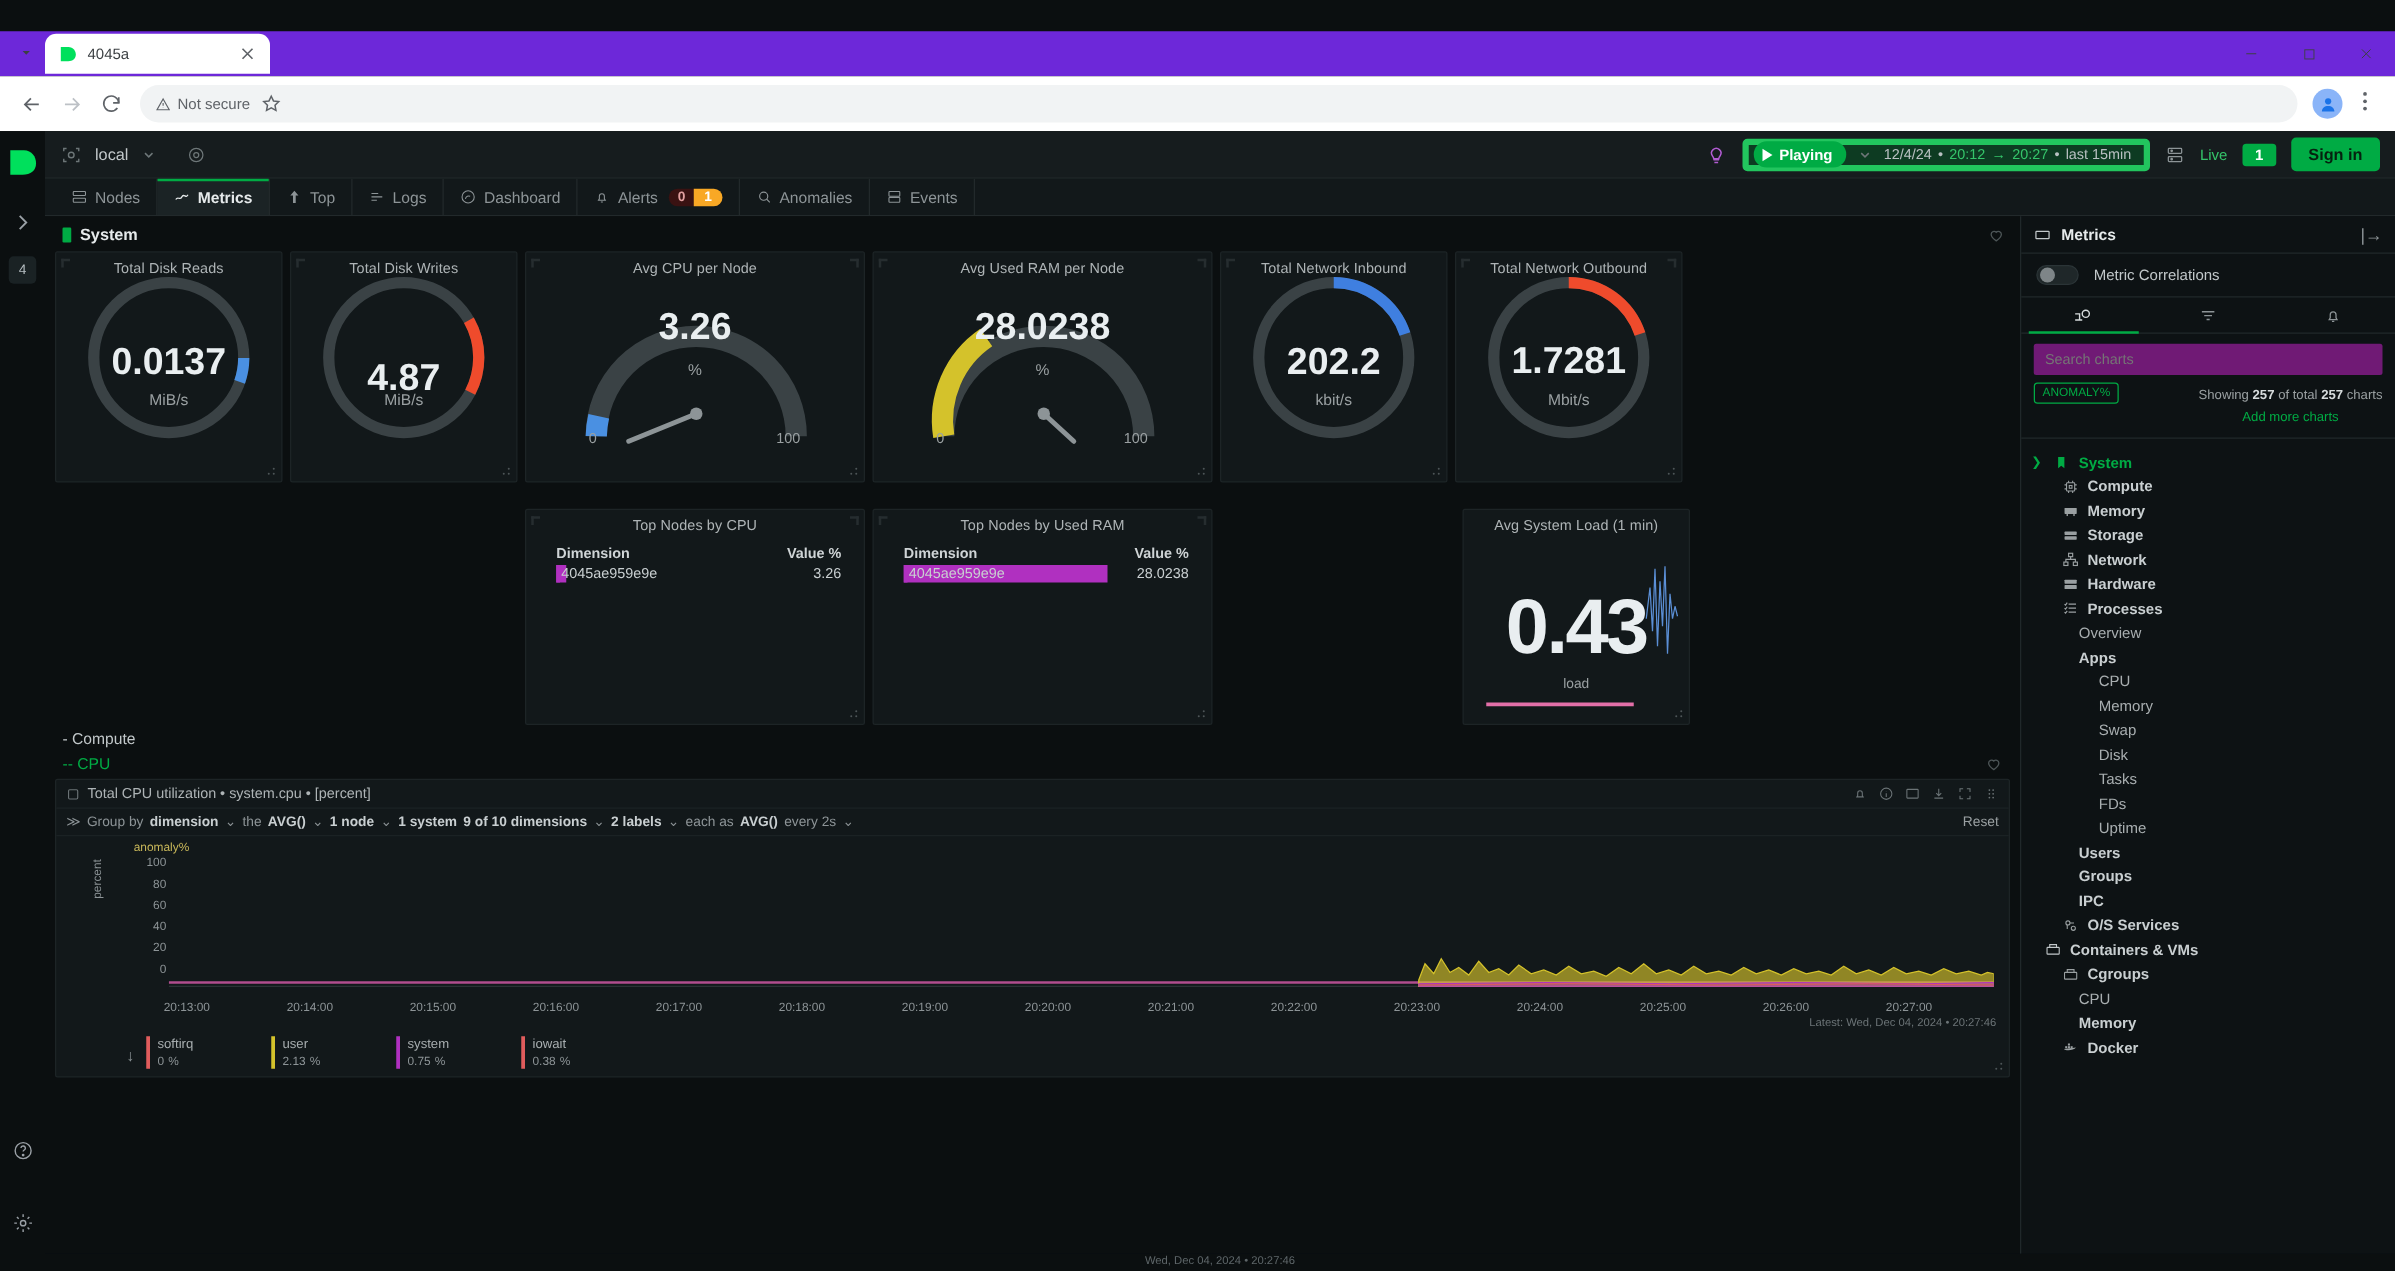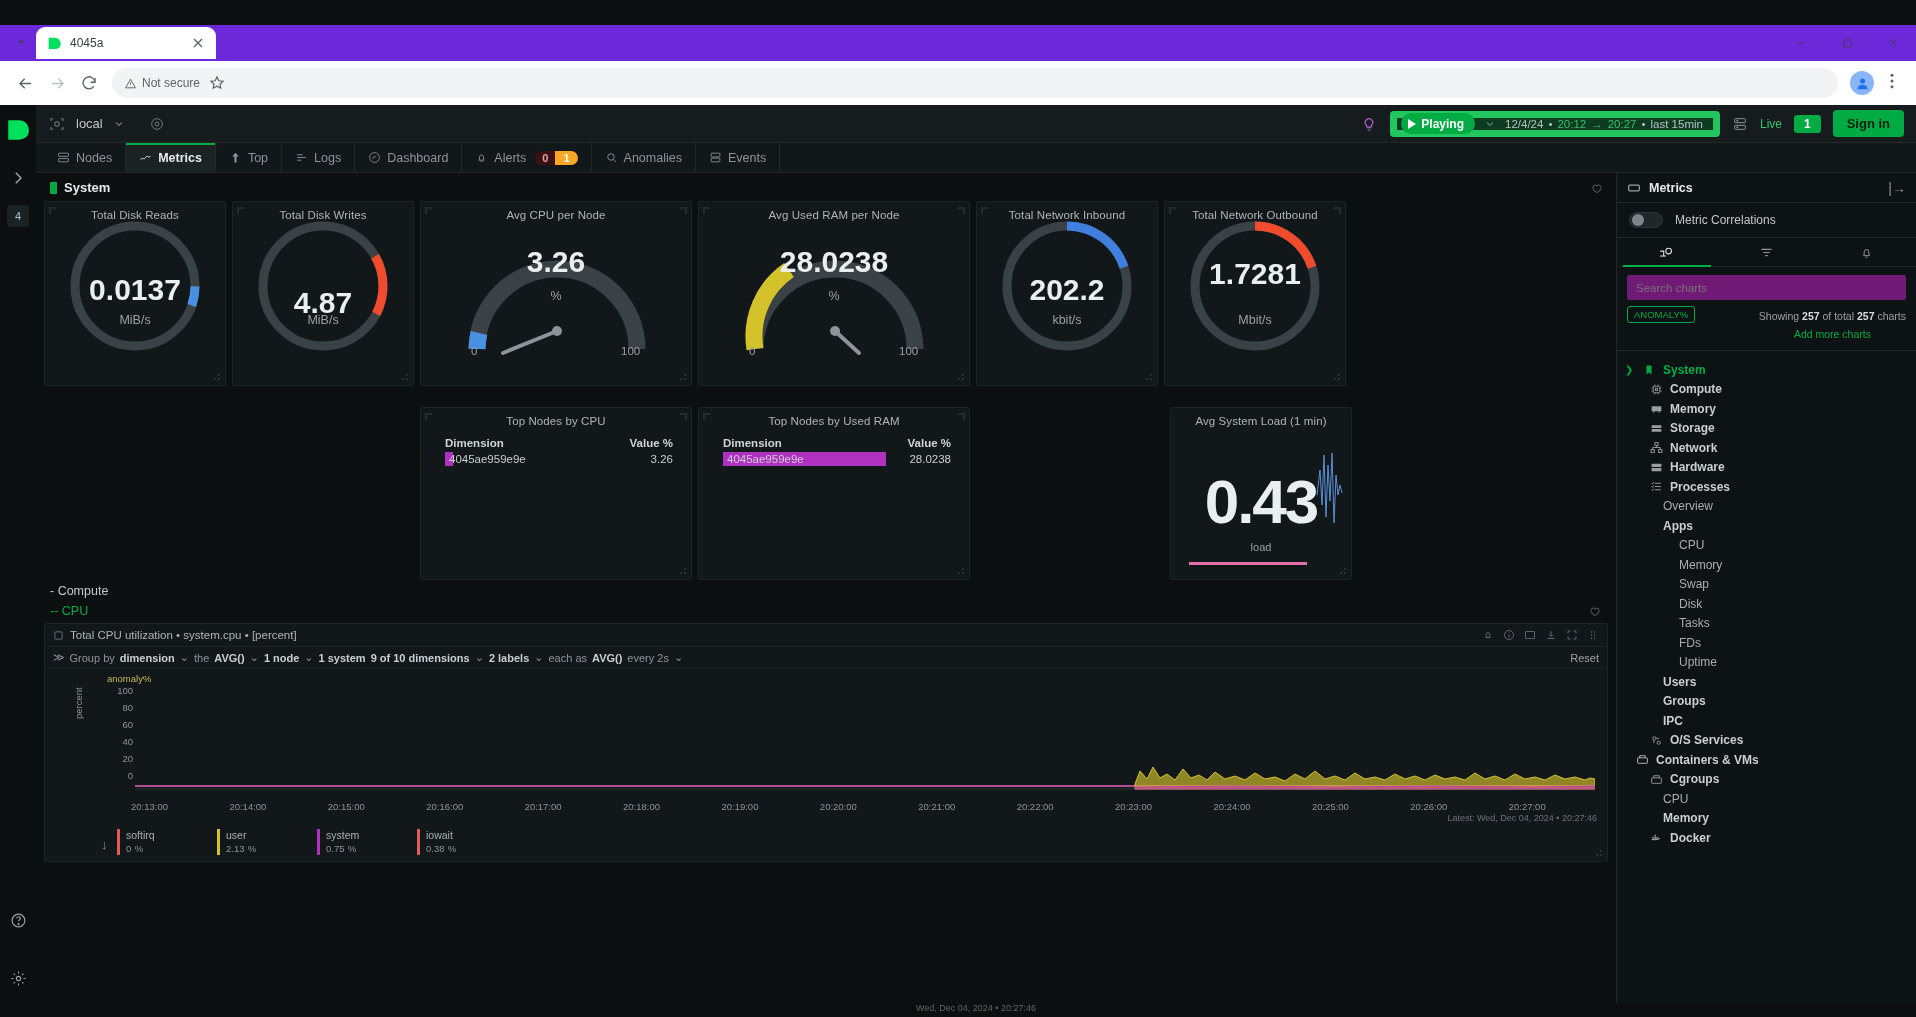--- a/index.html
+++ b/index.html
@@ -107,21 +107,21 @@
   }
   .space-icon { width: 18px; height: 18px; color: #6d7678; }
   .space-name { font-size: 13px; color: #c2c8ca; }
   .chev { width: 12px; height: 12px; color: #6d7678; }
   .gear-hdr { width: 16px; height: 16px; color: #6d7678; margin-left: 14px; }
 
   .hdr-right { margin-left: auto; display: flex; align-items: center; gap: 12px; }
   .bulb-icon { width: 18px; height: 18px; color: #b15cd2; }
   .timepill {
     display: flex; align-items: center; gap: 9px;
-    background: #0d3b22; border: 7px solid #22c55e; border-radius: 4px;
+    background: #0d3b22; border: 5px solid #22c55e; border-radius: 4px;
     padding: 3px 10px 3px 4px; height: 26px;
   }
   .playing-btn {
     background: #00ab44; color: #fff; border-radius: 13px;
     font-size: 12px; font-weight: bold; padding: 3px 11px 3px 7px;
     display: flex; align-items: center; gap: 5px; height: 21px;
   }
   .play-tri {
     width: 0; height: 0; border-left: 8px solid #fff;
     border-top: 5px solid transparent; border-bottom: 5px solid transparent;
@@ -686,21 +686,21 @@
 
             <div class="card" style="width:182px;height:185px">
               <span class="corner-tl"></span>
               <span class="corner-tr"></span>
               <div class="card-title">Total Network Outbound</div>
               <div class="gauge-wrap" style="height:130px;position:relative">
                 <svg width="150" height="150" viewBox="0 0 100 100">
                   <circle cx="50" cy="50" r="40" fill="none" stroke="#3a4245" stroke-width="6"></circle>
                   <circle cx="50" cy="50" r="40" fill="none" stroke="#ef4b2c" stroke-width="6" stroke-dasharray="50 201" stroke-dashoffset="0" transform="rotate(-90 50 50)"></circle>
                 </svg>
-                <div class="gauge-val" style="top:36px">1.7281</div>
+                <div class="gauge-val" style="top:51px">1.7281</div>
                 <div class="gauge-unit" style="top:92px">Mbit/s</div>
               </div>
               <svg class="resize-grip" viewBox="0 0 8 8" fill="#4d5557">
                   <circle cx="6" cy="2" r=".8"></circle>
                   <circle cx="2" cy="6" r=".8"></circle>
                   <circle cx="6" cy="6" r=".8"></circle>
                 </svg>
             </div>
           </div>
 

